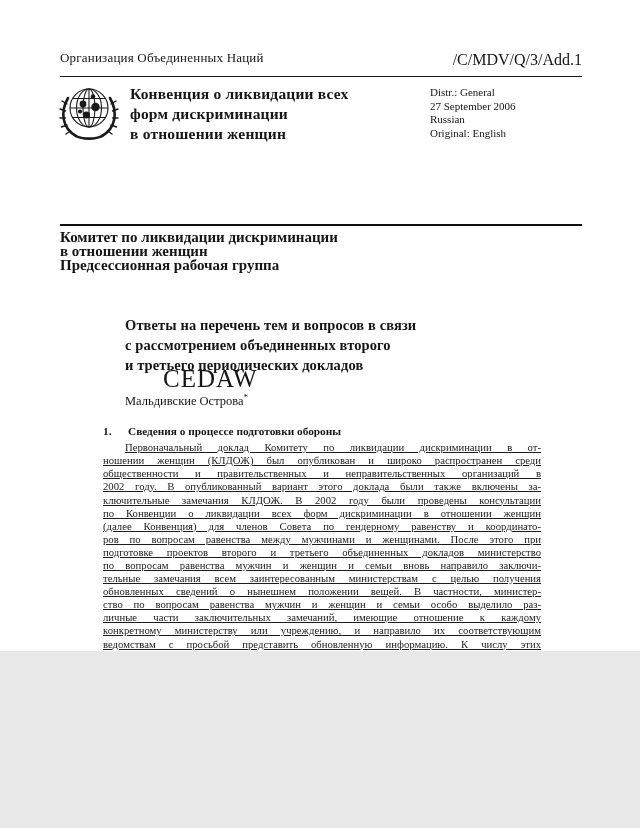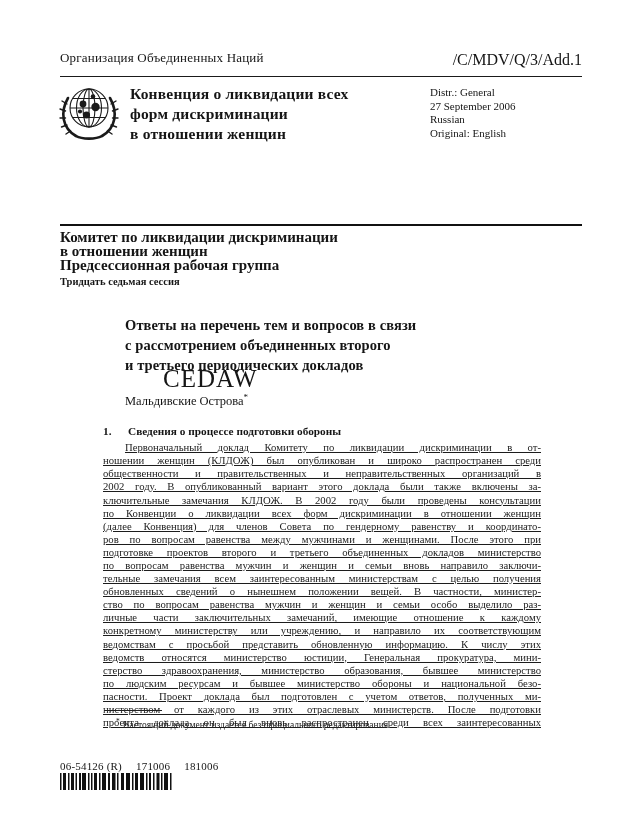--- a/index.html
+++ b/index.html
@@ -1,20 +1,20 @@
 <!DOCTYPE html>
 <html><head>
 <meta charset="utf-8">
 <style>
   * { margin: 0; padding: 0; box-sizing: border-box; }
   html, body { background: #e8e8e8; }
   #page {
     position: relative;
     width: 640px;
-    height: 828px;
+    height: 651px;
     margin: 0 auto;
     background: #ffffff;
     color: #151515;
     font-family: "Liberation Serif", "DejaVu Serif", serif;
     overflow: hidden;
   }
   
   .header-row {
     position: absolute; top: 50px; left: 60px; right: 58px;
     display: flex; justify-content: space-between; align-items: flex-end;
@@ -136,21 +136,20 @@
 27 September 2006
 Russian
 Original: English</div>
   </div>
 
   <div class="thick-rule"></div>
   <div class="committee">
     <div class="committee-bold">Комитет по ликвидации дискриминации
 в отношении женщин
 Предсессионная рабочая группа</div>
-    <div class="session">Тридцать седьмая сессия</div>
   </div>
 
   <div class="main">
     <div class="doc-title">Ответы на перечень тем и вопросов в связи
 с рассмотрением объединенных второго
 и третьего периодических докладов</div>
     <div class="country"><span>Мальдивские Острова</span><sup>*</sup></div>
     <div class="section-head">
       <span class="section-num">1.</span>
       <span>Сведения о процессе подготовки обороны</span>

